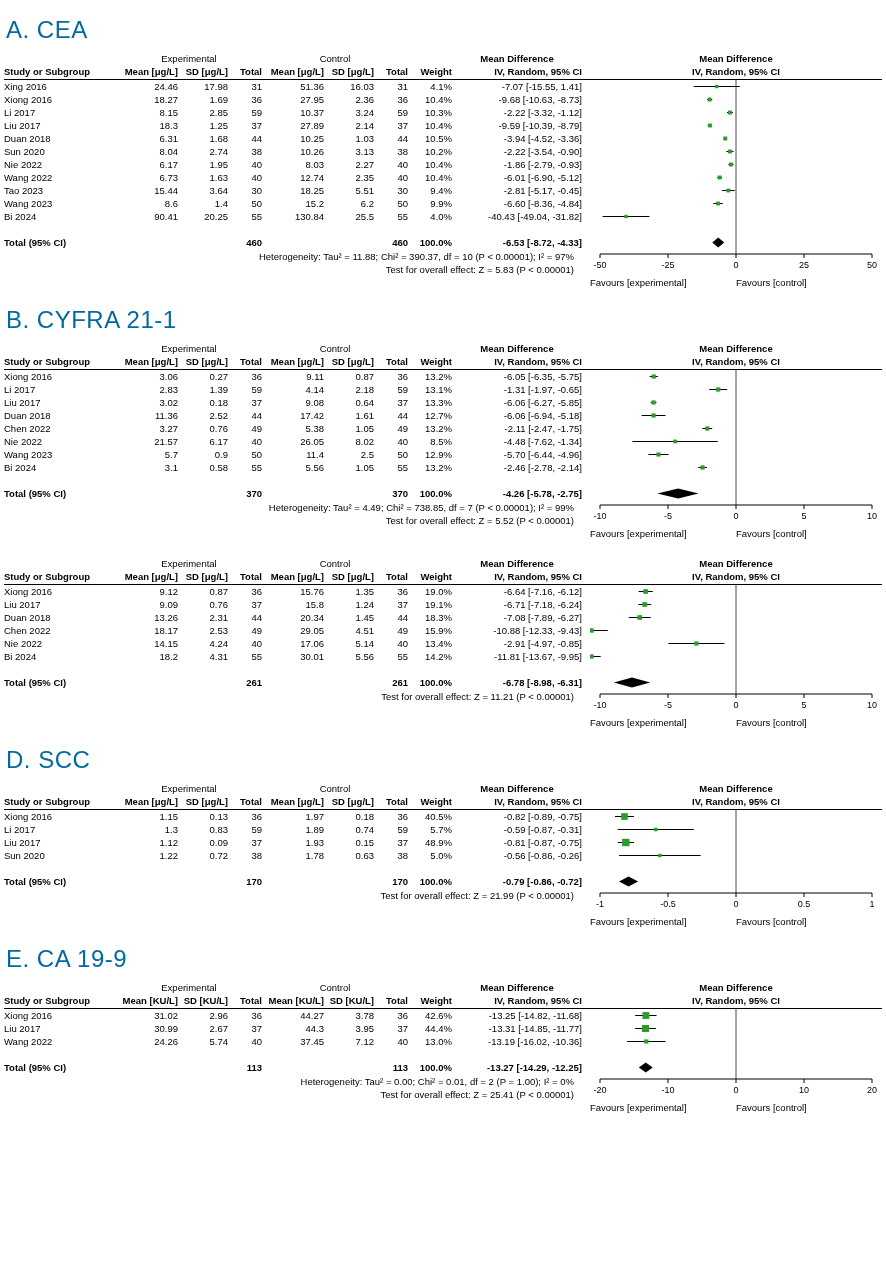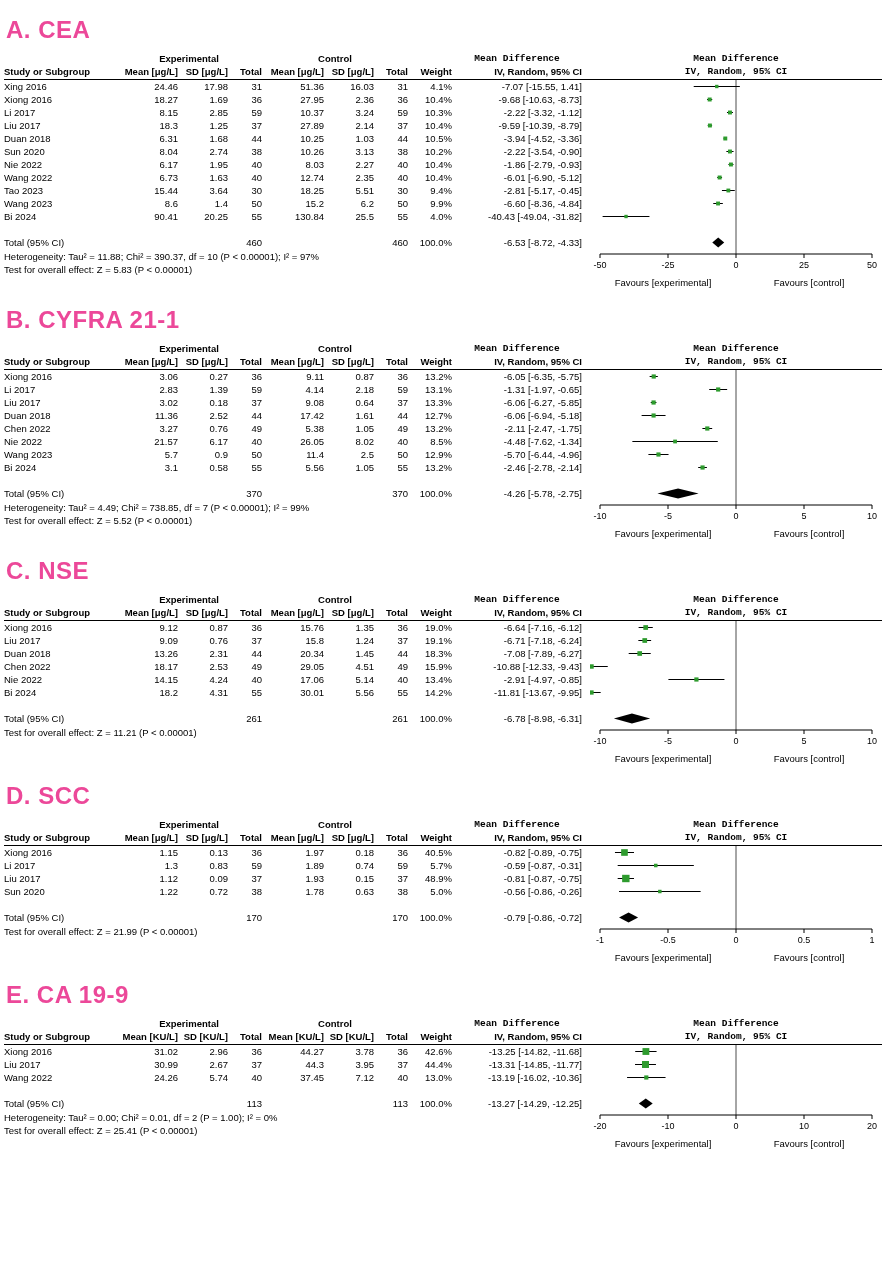--- a/index.html
+++ b/index.html
@@ -6,51 +6,51 @@
   html, body { margin: 0; padding: 0; background: #ffffff; }
   body {
     width: 886px;
     color: #000;
     font-family: "Liberation Sans", sans-serif;
   }
   #figure { padding: 2px 4px 0 4px; }
   .panel { margin-bottom: 18px; }
   .panel-title {
     font-size: 24px;
-    color: #ec4899;
+    color: #0369a1;
     margin: 14px 0 8px 2px;
-    font-weight: bold;
+    font-weight: normal;
     letter-spacing: 0.5px;
   }
   .row {
     display: flex;
     align-items: center;
     font-size: 9.5px;
     line-height: 13px;
     height: 13px;
     white-space: nowrap;
   }
   .ghead, .chead { font-weight: bold; }
   .chead { border-bottom: 1px solid #000; height: 15px; padding-bottom: 1px; align-items: flex-end; }
   .c-study { width: 112px; text-align: left; overflow: hidden; }
   .c-m  { width: 62px; text-align: right; }
   .c-sd { width: 50px; text-align: right; }
   .c-t  { width: 34px; text-align: right; }
   .c-w  { width: 44px; text-align: right; }
   .c-md { width: 130px; text-align: right; }
   .c-plot { width: 292px; margin-left: 8px; position: relative; }
-  .grp { width: 146px; text-align: center; font-weight: bold; }
-  .ctr { text-align: center; font-family: Liberation Mono, monospace; }
+  .grp { width: 146px; text-align: center; font-weight: normal; }
+  .ctr { text-align: center; }
   .fill { flex: 1; }
-  .trow { font-weight: normal; justify-content: space-between; }
+  .trow { font-weight: bold; justify-content: space-between; }
   .bottom { display: flex; align-items: flex-start; }
-  .stats { flex: 1; font-size: 9.5px; line-height: 13px; padding-top: 1px; }
+  .stats { flex: 1; font-size: 9.5px; line-height: 13px; padding-top: 1px; text-align: right; }
   .plotcol { width: 292px; margin-left: 16px; }
   .caption { display: flex; font-size: 9.5px; line-height: 11px; margin-top: -2px; }
-  .caption span { width: 50%; text-align: center; }
+  .caption span { width: 50%; text-align: left; }
   svg { display: block; }
   svg text { font-family: "Liberation Sans", sans-serif; }
 </style>
 </head>
 <body>
 
 <div id="figure">
     <section class="panel">
       <div class="panel-title">A. CEA</div>
       <div class="row ghead">
@@ -535,21 +535,20 @@
             <text x="282" y="19" text-anchor="middle" font-size="9" fill="#000">10</text>
           </svg>
           <div class="caption">
             <span>Favours [experimental]</span>
             <span>Favours [control]</span>
           </div>
         </div>
       </div>
     </section>
     <section class="panel">
-      <div class="panel-title">C. NSE</div>
       <div class="row ghead">
         <span class="c-study"></span>
         <span class="grp">Experimental</span>
         <span class="grp">Control</span>
         <span class="c-w"></span>
         <span class="c-md ctr">Mean Difference</span>
         <span class="c-plot ctr">Mean Difference</span>
       </div>
       <div class="row chead">
         <span class="c-study">Study or Subgroup</span>

